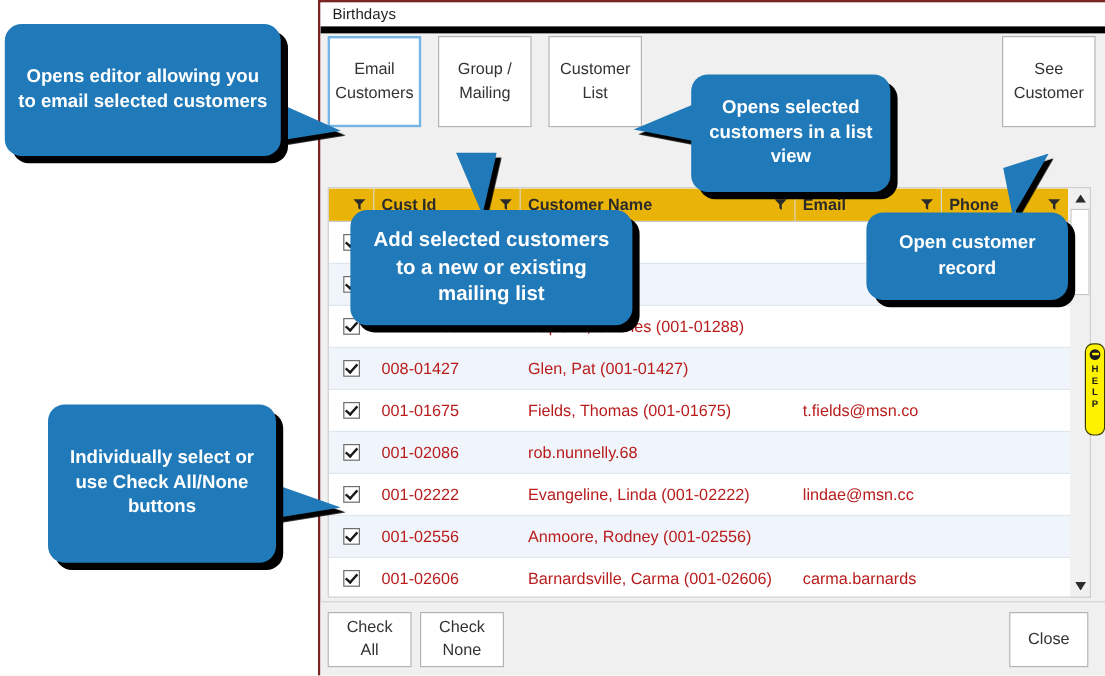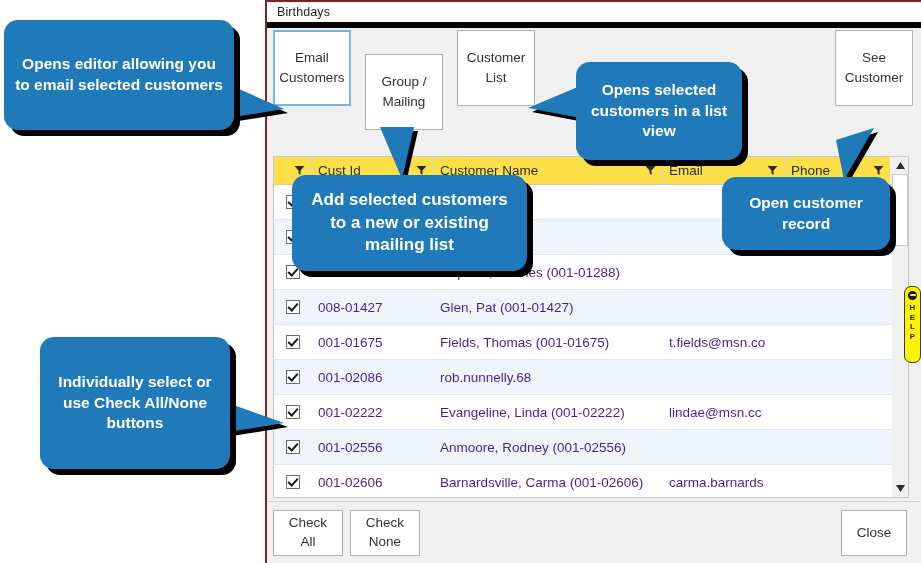--- a/index.html
+++ b/index.html
@@ -82,21 +82,21 @@
     font-size: 13.5px;
     color: #333333;
     line-height: 1.45;
     cursor: pointer;
     user-select: none;
   }
   .tool-btn.selected {
     border: 2px solid #73b6e6;
   }
   #btn-email-customers { left: 6px; }
-  #btn-group-mailing   { left: 98px; margin-top: 24px; }
+  #btn-group-mailing   { left: 98px; }
   #btn-customer-list   { left: 190px; }
   #btn-see-customer    { right: 8px; left: auto; }
 
   
   #grid-wrap {
     position: absolute;
     left: 6px;
     top: 128px;
     width: 636px;
     height: 342px;
@@ -113,25 +113,25 @@
     background: #f2f2f2;
     border-bottom: 1px solid #c8c8c8;
     flex: none;
   }
   .hcell {
     display: flex;
     align-items: center;
     border-right: 1px solid #d6d6d6;
     box-sizing: border-box;
     font-size: 13.5px;
-    font-weight: normal;
+    font-weight: bold;
     color: #2b2b2b;
     padding: 0 6px;
     position: relative;
-    background: #fde047;
+    background: #eab308;
     cursor: pointer;
   }
   .hcell .hlabel { flex: 1; white-space: nowrap; overflow: hidden; }
   .funnel {
     width: 11px;
     height: 11px;
     flex: none;
     margin-left: 4px;
   }
   .col-check { width: 38px; justify-content: center; }
@@ -150,21 +150,21 @@
     height: 35px;
     border-bottom: 1px solid #dfe7ef;
     box-sizing: border-box;
     background: #ffffff;
   }
   .grid-row.alt { background: #eff5fb; }
   .cell {
     display: flex;
     align-items: center;
     font-size: 13.5px;
-    color: #4c1d95;
+    color: #b91c1c;
     padding: 0 6px;
     box-sizing: border-box;
     white-space: nowrap;
     overflow: hidden;
   }
   .cell.col-check { justify-content: center; padding: 0; }
   .chk {
     width: 14px;
     height: 14px;
     border: 1px solid #6d6d6d;

